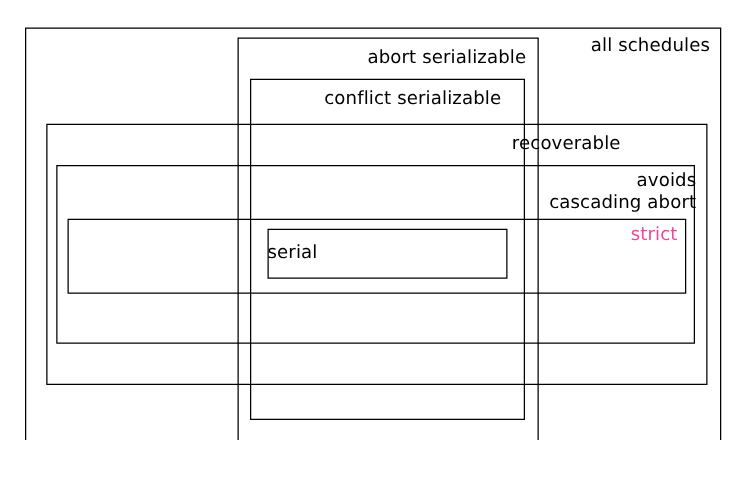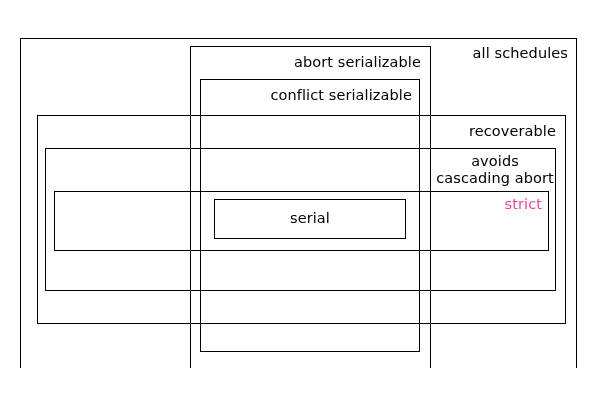--- a/index.html
+++ b/index.html
@@ -7,55 +7,54 @@
     padding: 0;
     background: #ffffff;
   }
   #canvas {
     position: relative;
     width: 600px;
     height: 352px;
     background: #ffffff;
     overflow: hidden;
     font-family: "DejaVu Sans", "Liberation Sans", sans-serif;
-    margin-top: 16px;
   }
   .region {
     position: absolute;
     border: 1px solid #000000;
     box-sizing: border-box;
     background: transparent;
   }
   .region-label {
     position: absolute;
     font-size: 14.5px;
     line-height: 17px;
     color: #000000;
     white-space: pre-line;
     letter-spacing: 0.1px;
   }
   .label-right { text-align: right; }
-  .label-left  { text-align: center; }
-  .label-center{ text-align: center; }
+  .label-left  { text-align: right; }
+  .label-center{ }
 </style>
 </head>
 <body>
 
 <div id="canvas" style="background: rgb(255, 255, 255);">
 
   <div class="region" id="box-0" style="left: 20px; top: 22px; width: 557px; height: 356px; border-color: rgb(0, 0, 0);"></div>
   <div class="region" id="box-1" style="left: 190px; top: 30px; width: 241px; height: 335px; border-color: rgb(0, 0, 0);"></div>
   <div class="region" id="box-2" style="left: 200px; top: 63px; width: 220px; height: 273px; border-color: rgb(0, 0, 0);"></div>
   <div class="region" id="box-3" style="left: 37px; top: 99px; width: 529px; height: 209px; border-color: rgb(0, 0, 0);"></div>
   <div class="region" id="box-4" style="left: 45px; top: 132px; width: 511px; height: 143px; border-color: rgb(0, 0, 0);"></div>
   <div class="region" id="box-5" style="left: 54px; top: 175px; width: 495px; height: 60px; border-color: rgb(0, 0, 0);"></div>
   <div class="region" id="box-6" style="left: 214px; top: 183px; width: 192px; height: 40px; border-color: rgb(0, 0, 0);"></div>
 
   <div class="region-label label-right" id="lbl-0" style="left: 360px; top: 29px; width: 208px; color: rgb(0, 0, 0);">all schedules</div>
   <div class="region-label label-right" id="lbl-1" style="left: 215px; top: 38px; width: 206px; color: rgb(0, 0, 0);">abort serializable</div>
-  <div class="region-label label-right" id="lbl-2" style="left: 205px; top: 71px; width: 207px; color: rgb(0, 0, 0);">conflict serializable</div>
-  <div class="region-label label-right" id="lbl-3" style="left: 350px; top: 107px; width: 206px; color: rgb(0, 0, 0);">recoverable</div>
+  <div class="region-label label-right" id="lbl-2" style="left: 194px; top: 71px; width: 207px; color: rgb(0, 0, 0);">conflict serializable</div>
+  <div class="region-label label-right" id="lbl-3" style="left: 350px; top: 107px; width: 206px; color: rgb(0, 0, 0); text-align: center;">recoverable</div>
   <div class="region-label label-left" id="lbl-4" style="left: 433px; top: 137px; width: 124px; color: rgb(0, 0, 0);">avoids
 cascading abort</div>
   <div class="region-label label-right" id="lbl-5" style="left: 400px; top: 180px; width: 142px; color: #ec4899;">strict</div>
   <div class="region-label label-center" id="lbl-6" style="left: 214px; top: 194px; width: 192px; color: rgb(0, 0, 0);">serial</div>
 
 </div>
 
 </body></html>

